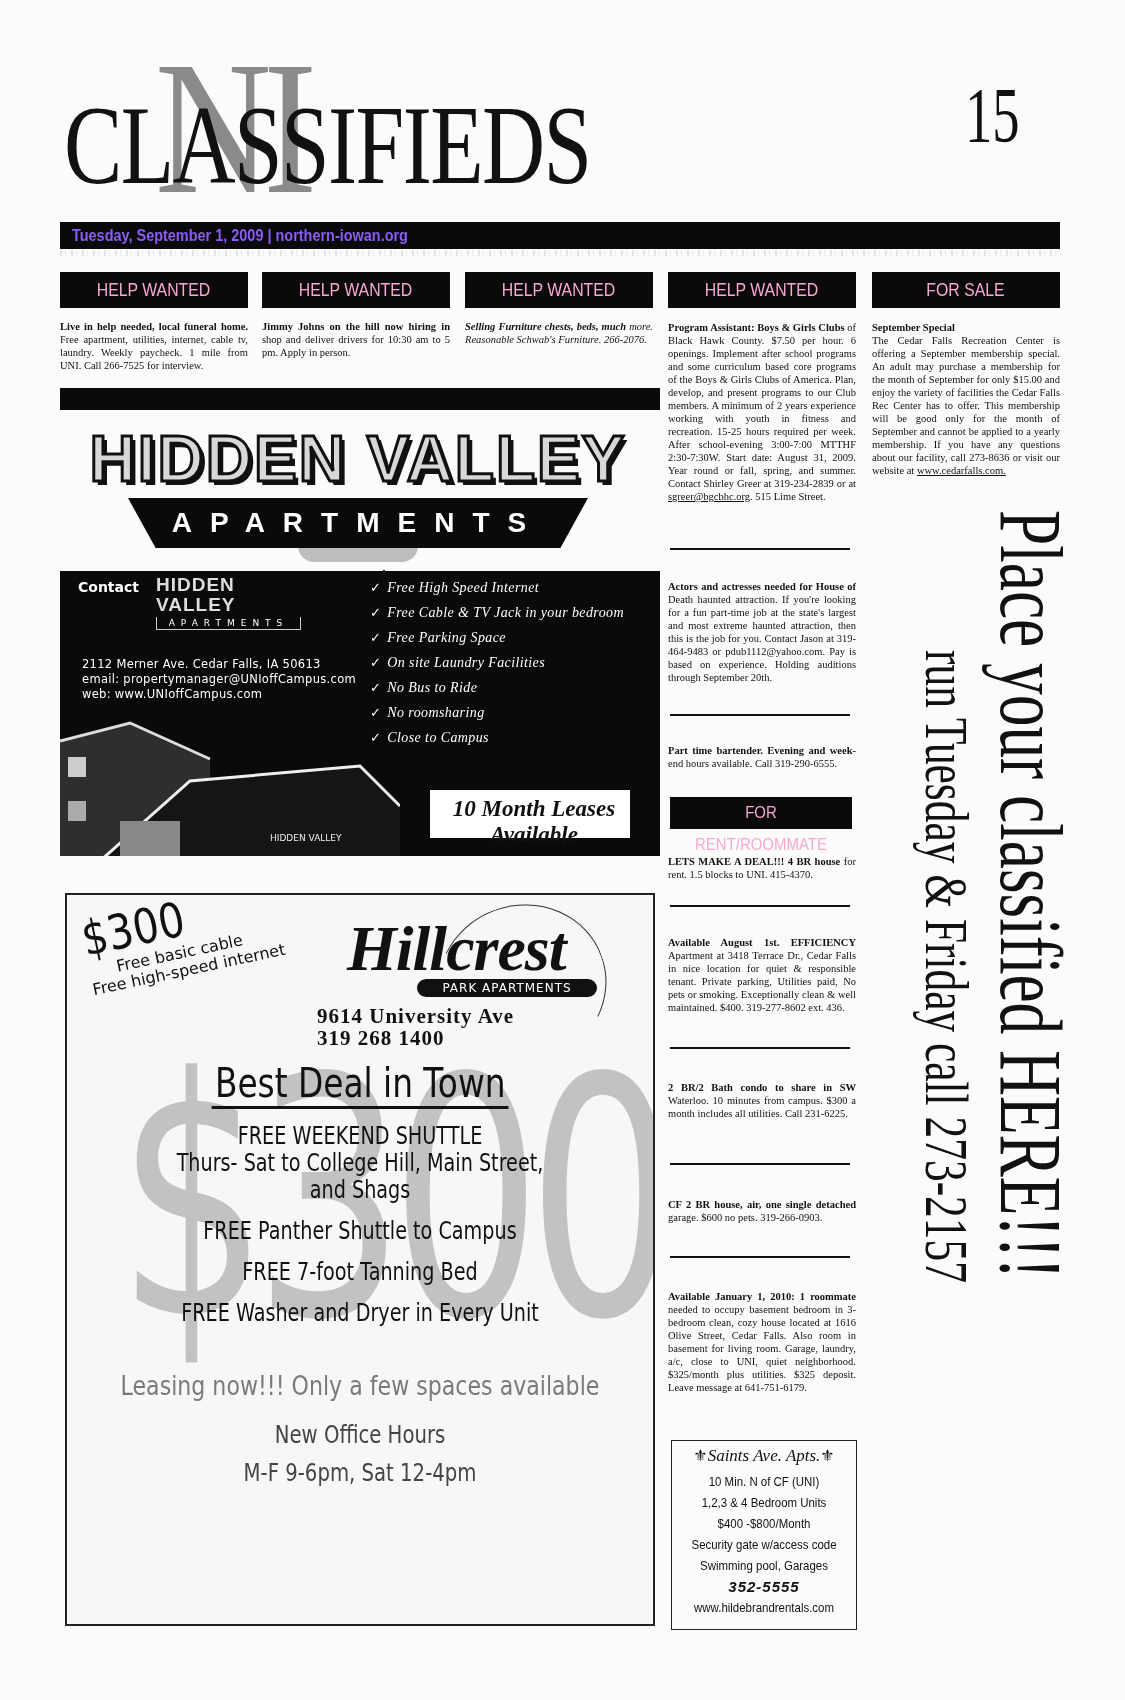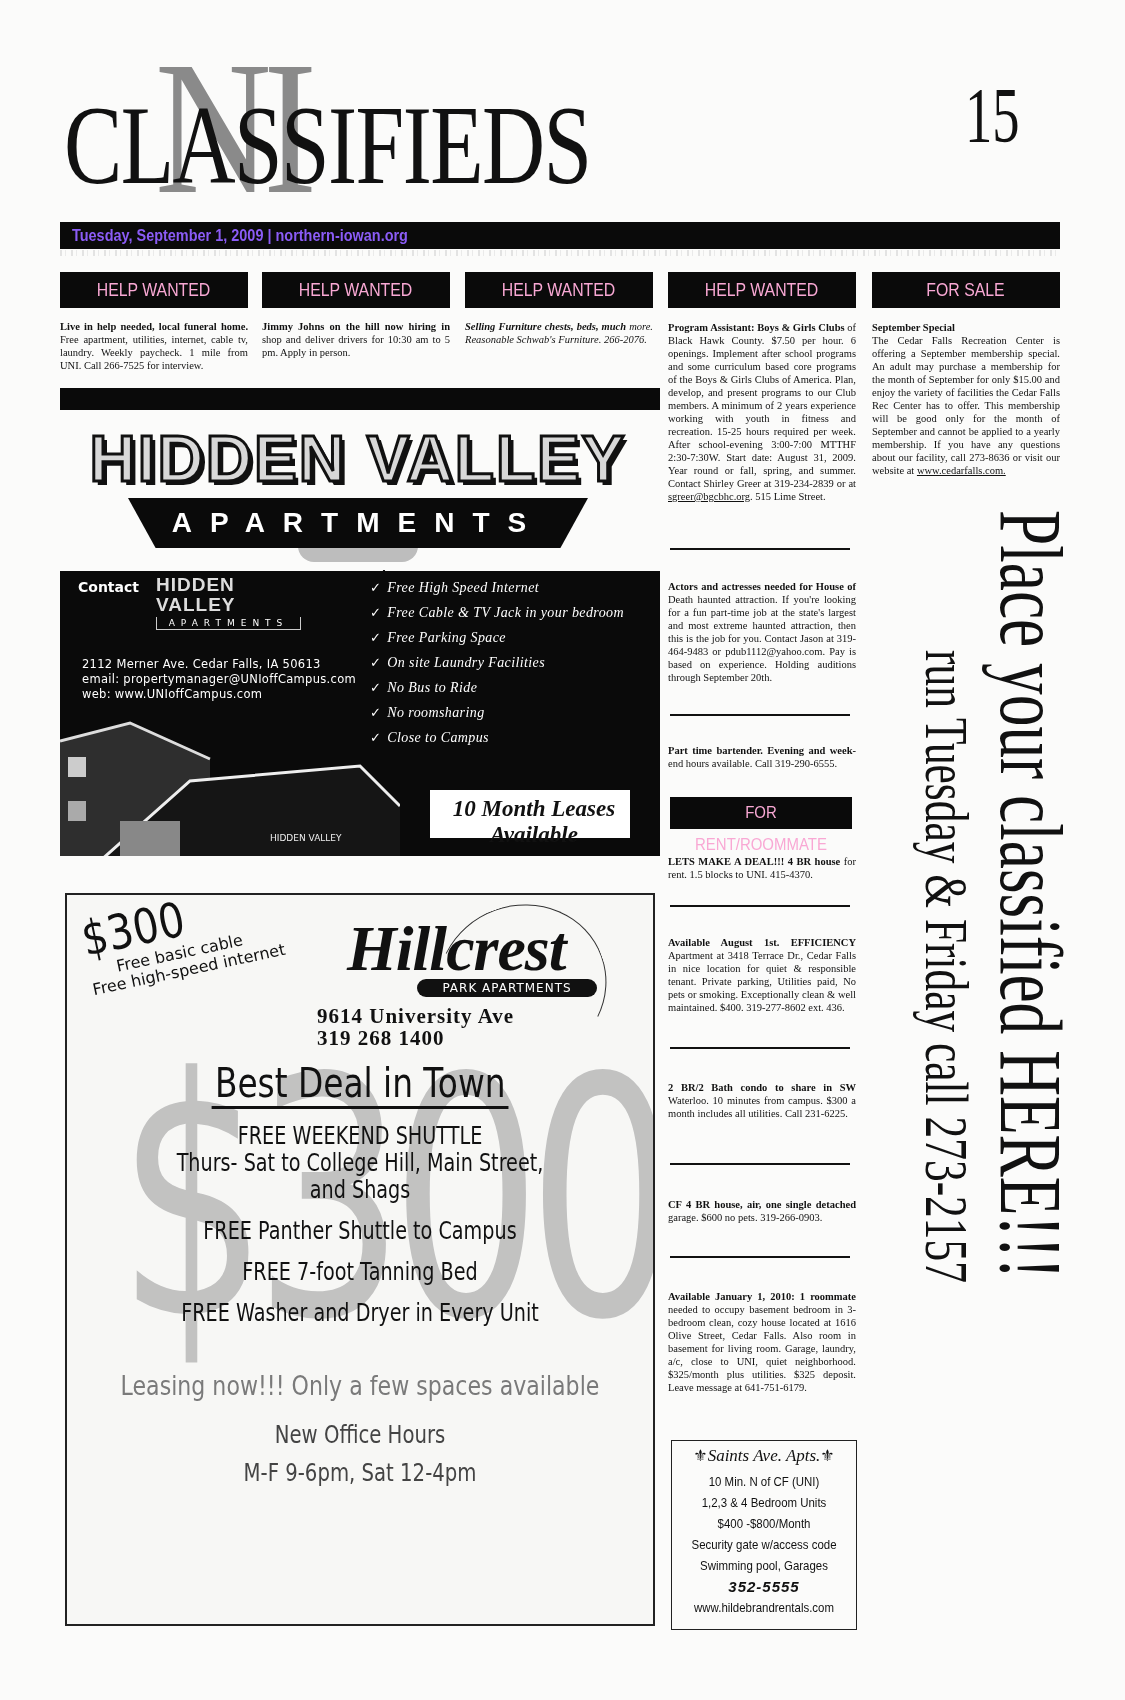--- a/index.html
+++ b/index.html
@@ -167,21 +167,21 @@
 <div class="rule" style="left:670px;top:905px;width:180px;"></div>
 <div class="ad" style="left:668px;top:936px;width:188px;">
   <b>Available August 1st. EFFICIENCY</b><span> Apartment at 3418 Terrace Dr., Cedar Falls in nice location for quiet &amp; responsible tenant. Private parking, Utilities paid, No pets or smoking. Exceptionally clean &amp; well maintained. $400. 319-277-8602 ext. 436.</span>
 </div>
 <div class="rule" style="left:670px;top:1047px;width:180px;"></div>
 <div class="ad" style="left:668px;top:1081px;width:188px;">
   <b>2 BR/2 Bath condo to share in SW</b><span> Waterloo. 10 minutes from campus. $300 a month includes all utilities. Call 231-6225.</span>
 </div>
 <div class="rule" style="left:670px;top:1163px;width:180px;"></div>
 <div class="ad" style="left:668px;top:1198px;width:188px;">
-  <b>CF 4 BR house, air, one single detached</b><span> garage. $600 no pets. 319-266-0903.</span>
+  <b>CF 2 BR house, air, one single detached</b><span> garage. $600 no pets. 319-266-0903.</span>
 </div>
 <div class="rule" style="left:670px;top:1256px;width:180px;"></div>
 <div class="ad" style="left:668px;top:1290px;width:188px;">
   <b>Available January 1, 2010: 1 roommate</b><span> needed to occupy basement bedroom in 3-bedroom clean, cozy house located at 1616 Olive Street, Cedar Falls. Also room in basement for living room. Garage, laundry, a/c, close to UNI, quiet neighborhood. $325/month plus utilities. $325 deposit. Leave message at 641-751-6179.</span>
 </div>
 
 <div class="hv-topbar"></div>
 <div class="hv-logo">
   <div class="hv-logo-tab"></div>
   <div class="hv-logo-title">HIDDEN VALLEY</div>

